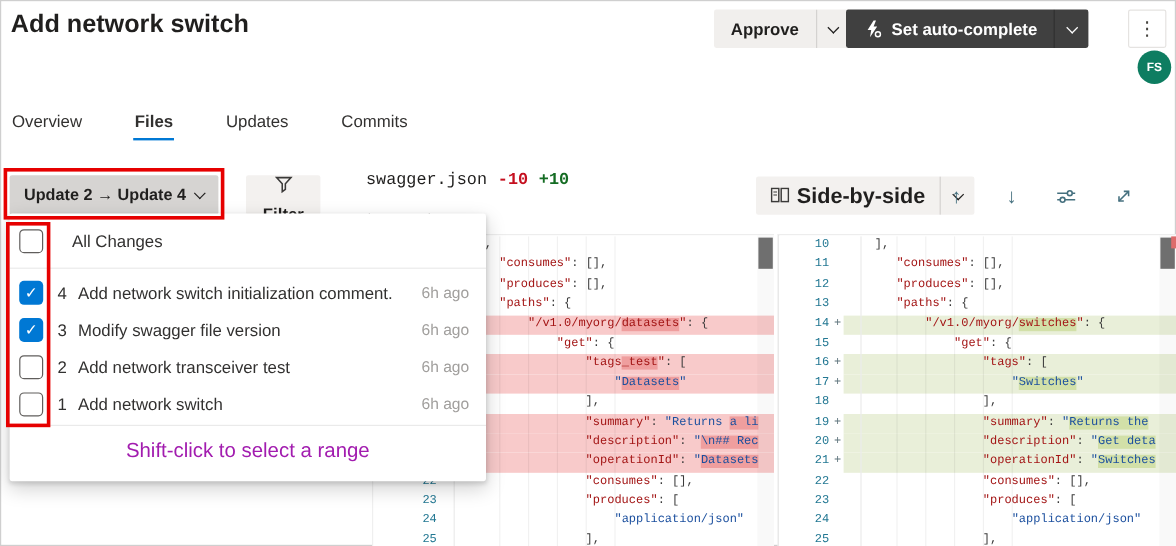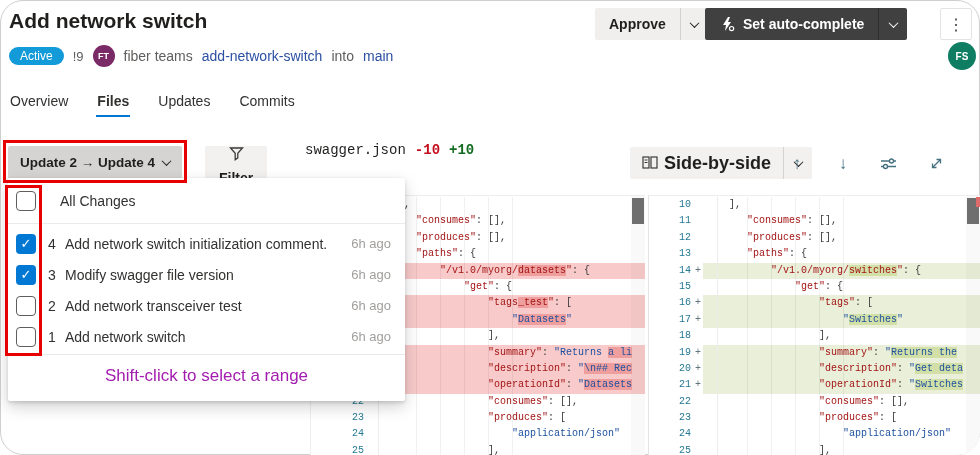--- a/index.html
+++ b/index.html
@@ -1,18 +1,18 @@
 <!DOCTYPE html>
 <html><head>
 <meta charset="utf-8">
 <style>
   * { box-sizing: border-box; margin: 0; padding: 0; }
   html,body { width: 980px; height: 455px; overflow: hidden; }
   body { font-family: "Liberation Sans", sans-serif; background:#fff; }
-  #app { position:relative; width:980px; height:455px; background:#fff; overflow:hidden; outline:1px solid #cfcfcf; outline-offset:-1px;border-radius:23px; }
+  #app { position:relative; width:980px; height:455px; background:#fff; overflow:hidden; outline:1px solid #cfcfcf; outline-offset:-1px; }
 
   
   .page-title { position:absolute; left:9px; top:9px; font-size:21px; font-weight:600; color:#201f1e; }
   .btn-group { position:absolute; display:flex; height:32px; border-radius:2px; overflow:hidden; align-items:stretch; }
   .approve-group { left:595px; top:8px; background:#f1efed; }
   .btn-main { display:flex; align-items:center; padding:0 14px; font-size:14px; font-weight:600; color:#201f1e; cursor:pointer; }
   .btn-divider { width:1px; background:#d4d2d0; }
   .btn-chev { width:28px; display:flex; align-items:center; justify-content:center; cursor:pointer; }
   .chev { display:inline-block; width:7px; height:7px; border-right:1.6px solid currentColor; border-bottom:1.6px solid currentColor; transform:rotate(45deg) translate(-1px,-1px); color:#201f1e; }
   .auto-group { left:705px; top:8px; background:#404040; color:#fff; }
@@ -25,21 +25,21 @@
   .meta-row { position:absolute; left:9px; top:44px; height:24px; display:flex; align-items:center; gap:9px; font-size:14px; }
   .status-badge { background:#129ad9; color:#fff; font-size:12px; padding:2px 11px; border-radius:11px; }
   .pr-id { color:#605e5c; font-size:13px; }
   .avatar { border-radius:50%; color:#fff; display:flex; align-items:center; justify-content:center; font-weight:600; }
   .team-avatar { width:22px; height:22px; background:#7a2a67; font-size:9px; }
   .muted { color:#605e5c; }
   .branch-link { color:#2b4fa2; cursor:pointer; }
   .user-avatar { position:absolute; left:948px; top:42px; width:28px; height:28px; background:#0e7d61; font-size:10px; }
 
   
-  .tabs { position:absolute; left:9px; top:90px; display:flex; gap:27px; font-size:14px; color:#323130; }
+  .tabs { position:absolute; left:9px; top:90px; display:flex; gap:42px; font-size:14px; color:#323130; }
   .tab { position:relative; padding:3px 1px 10px; cursor:pointer; }
   .tab.active { font-weight:700; }
   .tab.active::after { content:""; position:absolute; left:0; right:0; bottom:2px; height:2px; background:#0078d4; }
 
   
   .update-btn { position:absolute; left:8px; top:146px; height:33px; display:flex; align-items:center; gap:8px; padding:0 12px; background:#d6d4d2; border-radius:2px; font-size:13.5px; font-weight:600; color:#201f1e; cursor:pointer; }
   .filter-btn { position:absolute; left:205px; top:146px; height:33px; display:flex; align-items:center; gap:9px; padding:0 14px; background:#f3f1ef; border-radius:2px; font-size:14px; font-weight:600; color:#201f1e; cursor:pointer;flex-direction:column; }
   .file-info { position:absolute; left:305px; top:142px; }
   .file-line1 { display:flex; gap:9px; font-size:14px; align-items:baseline;font-family:Liberation Mono, monospace; }
   .file-name { color:#201f1e; }
@@ -131,29 +131,20 @@
     <div class="btn-divider"></div>
     <div class="btn-chev">
         <span class="chev"></span>
       </div>
   </div>
 
   <div class="more-btn">
       <span>⋮</span>
     </div>
 
-  <div class="meta-row">
-    <span class="status-badge">Active</span>
-    <span class="pr-id">!9</span>
-    <span class="avatar team-avatar">FT</span>
-    <span class="muted">fiber teams</span>
-    <span class="branch-link">add-network-switch</span>
-    <span class="muted">into</span>
-    <span class="branch-link">main</span>
-  </div>
   <div class="avatar user-avatar">FS</div>
 
   <div class="tabs">
     <div class="tab">Overview</div>
     <div class="tab active">Files</div>
     <div class="tab">Updates</div>
     <div class="tab">Commits</div>
   </div>
 
   <div class="update-btn" id="update-btn">

